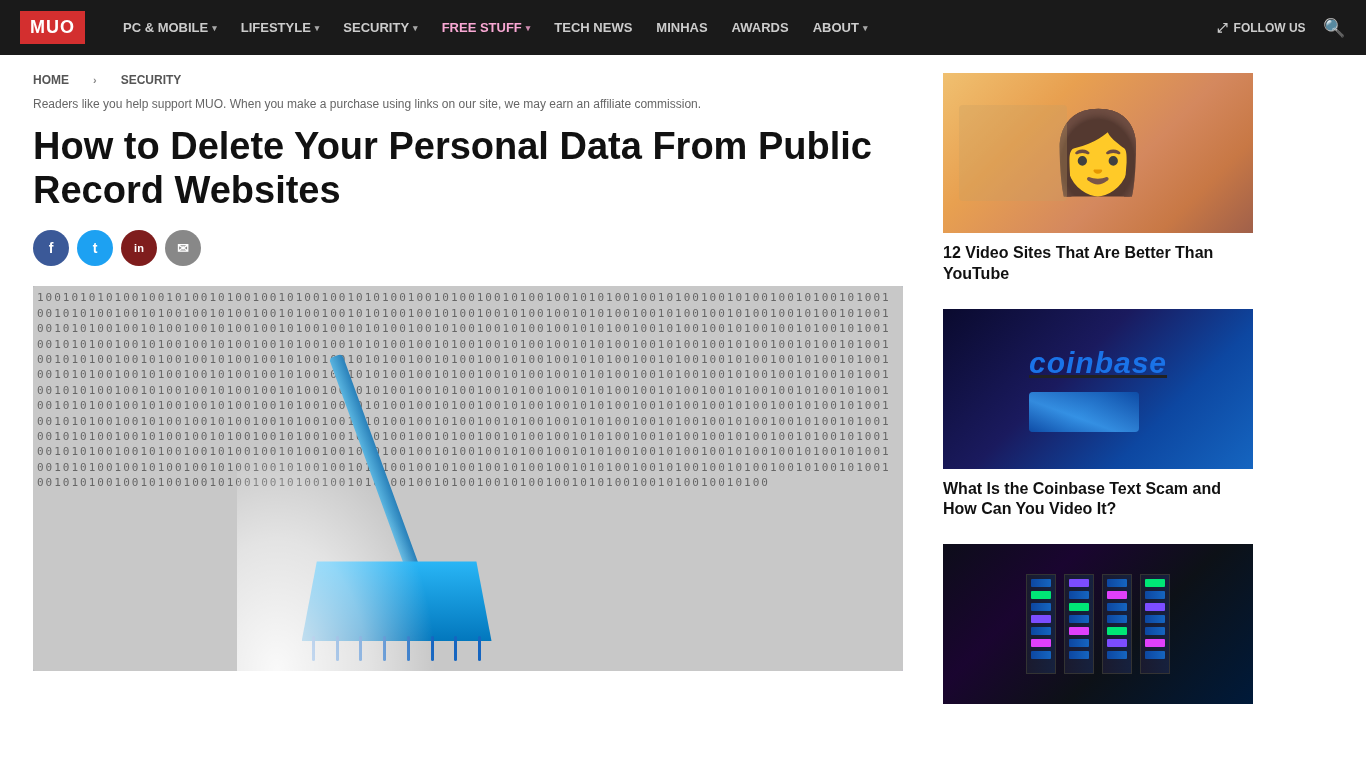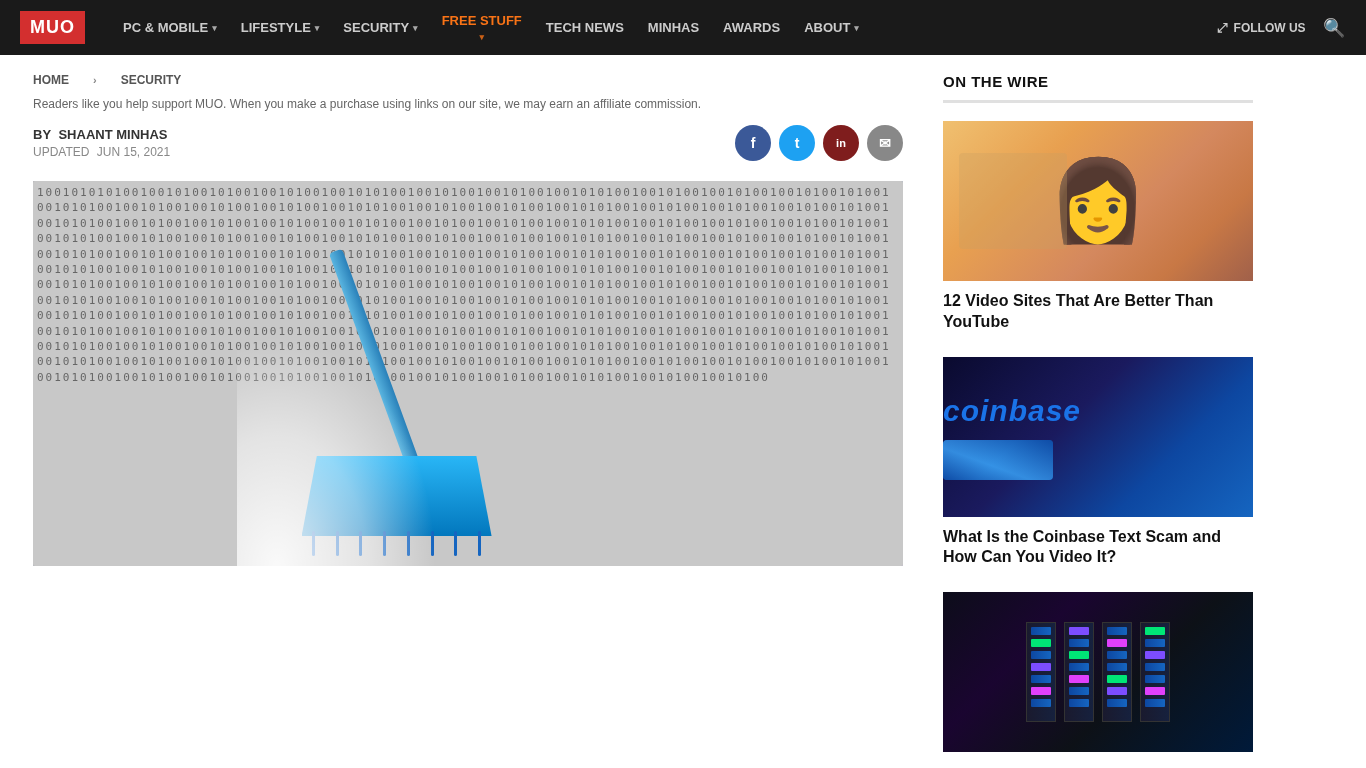--- a/index.html
+++ b/index.html
@@ -34,21 +34,21 @@
       color: #ccc;
       font-size: 13px;
       font-weight: 600;
       padding: 6px 10px;
       cursor: pointer;
       white-space: nowrap;
       display: flex;
       align-items: center;
       gap: 4px;
     }
-    .nav-item.free-stuff { color: #f97316; flex-direction: column; }
+    .nav-item.free-stuff { color: #f9a8d4; }
     .nav-chevron {
       font-size: 9px;
       opacity: 0.8;
     }
     .nav-right {
       display: flex;
       align-items: center;
       gap: 18px;
       margin-left: auto;
     }
@@ -219,21 +219,22 @@
       width: 100%;
       height: 160px;
       margin-bottom: 10px;
       overflow: hidden;
       position: relative;
     }
     .img-coinbase {
       background: linear-gradient(135deg, #0a0a2e 0%, #1a1a5e 40%, #0d47a1 70%, #1565c0 100%);
       display: flex;
       align-items: center;
-      justify-content: flex-start;
+      justify-content: center;
+      text-decoration: underline;
     }
     .img-servers {
       background: linear-gradient(135deg, #0d0d1a 0%, #1a0530 30%, #0d1117 60%, #001a3a 100%);
       display: flex;
       align-items: center;
       justify-content: center;
     }
     .server-racks {
       display: flex;
       gap: 8px;
@@ -307,33 +308,24 @@
   <div class="article-area">
 
     <div class="breadcrumb">
       <span class="breadcrumb-home">HOME</span>
       <span class="breadcrumb-sep">›</span>
       <span class="breadcrumb-current">SECURITY</span>
     </div>
 
     <p class="affiliate-notice">Readers like you help support MUO. When you make a purchase using links on our site, we may earn an affiliate commission.</p>
 
+    <h1 class="article-title">How to Delete Your Personal Data From Public Record Websites</h1>
 
 
     <div class="article-meta">
-      <div>
-        <div class="article-author">
-          <span>BY</span>
-          <span style="margin-left:4px;">SHAANT MINHAS</span>
-        </div>
-        <div class="article-date">
-          <span>UPDATED</span>
-          <span style="margin-left:4px;">JUN 15, 2021</span>
-        </div>
-      </div>
       <div class="share-buttons">
         <button class="share-btn share-fb">f</button>
         <button class="share-btn share-tw">t</button>
         <button class="share-btn share-li">
           <span style="font-size:11px;font-weight:900;">in</span>
         </button>
         <button class="share-btn share-em">✉</button>
       </div>
     </div>
 
@@ -361,21 +353,20 @@
           </div>
 
           <div style="position:absolute;bottom:0;left:-40px;width:200px;height:60%;background:radial-gradient(ellipse at 20% 100%,rgba(255,255,255,0.9) 0%,rgba(255,255,255,0.5) 40%,transparent 70%);"></div>
         </div>
       </div>
     </div>
 
   </div>
 
   <div class="sidebar">
-    <div class="sidebar-section-title">ON THE WIRE</div>
 
     <div class="sidebar-card">
       <div class="img-placeholder">
         <div style="width:100%;height:100%;background:linear-gradient(135deg,#f0c070 0%,#e8a050 30%,#d4885e 60%,#c87845 80%,#a0604a 100%);display:flex;align-items:center;justify-content:center;position:relative;">
 
           <div style="position:absolute;right:20%;top:10%;width:60%;height:80%;display:flex;align-items:center;justify-content:center;">
             <div style="font-size:80px;">👩</div>
           </div>
 
           <div style="position:absolute;left:5%;top:20%;width:35%;height:60%;background:rgba(200,160,100,0.3);border-radius:4px;"></div>

